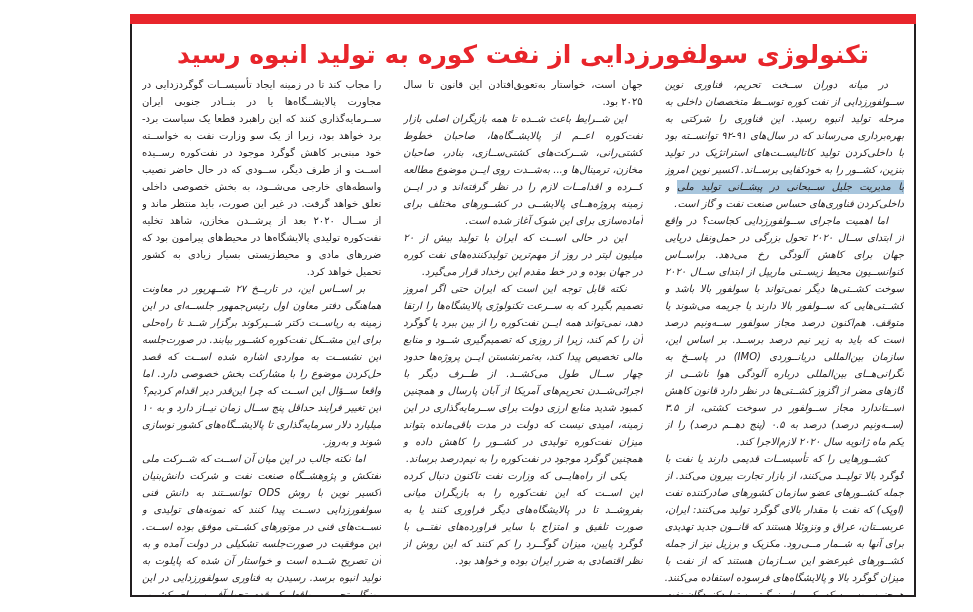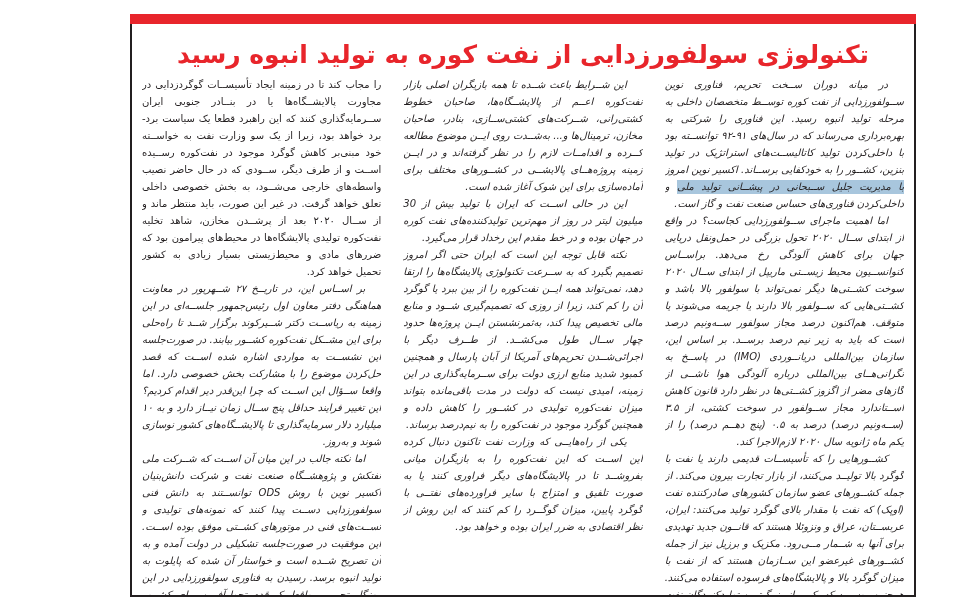--- a/index.html
+++ b/index.html
@@ -135,22 +135,23 @@
   </div>
 
   <div id="columns">
 
     <div class="column" id="col-left">
         <p id="r-p1" class="indented">در میانه دوران ســخت تحریم، فناوری نوین ســولفورزدایی از نفت کوره توســط متخصصان داخلی به مرحله تولید انبوه رسید. این فناوری را شرکتی به بهره‌برداری می‌رساند که در سال‌های ۹۱-۹۲ توانســته بود با داخلی‌کردن تولید کاتالیســت‌های استراتژیک در تولید بنزین، کشــور را به خودکفایی برســاند. اکسیر نوین امروز <span class="hl" style="background: rgb(168, 198, 221);">با مدیریت جلیل ســبحانی در پیشــانی تولید ملی</span> و داخلی‌کردن فناوری‌های حساس صنعت نفت و گاز است.</p>
         <p id="r-p2" class="indented">اما اهمیت ماجرای ســولفورزدایی کجاست؟ در واقع از ابتدای ســال ۲۰۲۰ تحول بزرگی در حمل‌ونقل دریایی جهان برای کاهش آلودگی رخ می‌دهد. براســاس کنوانســیون محیط زیســتی ماریپل از ابتدای ســال ۲۰۲۰ سوخت کشــتی‌ها دیگر نمی‌تواند با سولفور بالا باشد و کشــتی‌هایی که ســولفور بالا دارند یا جریمه می‌شوند یا متوقف. هم‌اکنون درصد مجاز سولفور ســه‌ونیم درصد است که باید به زیر نیم درصد برســد. بر اساس این، سازمان بین‌المللی دریانــوردی (IMO) در پاســخ به نگرانی‌هــای بین‌المللی درباره آلودگی هوا ناشــی از گازهای مضر از اگزوز کشــتی‌ها در نظر دارد قانون کاهش اســتاندارد مجاز ســولفور در سوخت کشتی، از ۳.۵ (ســه‌ونیم درصد) درصد به ۰.۵ (پنج دهــم درصد) را از یکم ماه ژانویه سال ۲۰۲۰ لازم‌الاجرا کند.</p>
         <p id="r-p3" class="indented">کشــورهایی را که تأسیســات قدیمی دارند یا نفت با گوگرد بالا تولیــد می‌کنند، از بازار تجارت بیرون می‌کند. از جمله کشــورهای عضو سازمان کشورهای صادرکننده نفت (اوپک) که نفت با مقدار بالای گوگرد تولید می‌کنند: ایران، عربســتان، عراق و ونزوئلا هستند که قانــون جدید تهدیدی برای آنها به شــمار مــی‌رود. مکزیک و برزیل نیز از جمله کشــورهای غیرعضو این ســازمان هستند که از نفت با میزان گوگرد بالا و پالایشگاه‌های فرسوده استفاده می‌کنند. همچنین روســیه که یکــی از بزرگ‌ترین تولیدکنــدگان نفت خام</p>
       </div>
     <div class="column" id="col-middle">
+        <p id="m-p0">جهان است، خواستار به‌تعویق‌افتادن این قانون تا سال ۲۰۲۵ بود.</p>
         <p id="m-p1" class="indented">این شــرایط باعث شــده تا همه بازیگران اصلی بازار نفت‌کوره اعــم از پالایشــگاه‌ها، صاحبان خطوط کشتی‌رانی، شــرکت‌های کشتی‌ســازی، بنادر، صاحبان مخازن، ترمینال‌ها و... به‌شــدت روی ایــن موضوع مطالعه کــرده و اقدامــات لازم را در نظر گرفته‌اند و در ایــن زمینه پروژه‌هــای پالایشــی در کشــورهای مختلف برای آماده‌سازی برای این شوک آغاز شده است.</p>
-        <p id="m-p2" class="indented">این در حالی اســت که ایران با تولید بیش از 30 میلیون لیتر در روز از مهم‌ترین تولیدکننده‌های نفت کوره در جهان بوده و در خط مقدم این رخداد قرار می‌گیرد.</p>
+        <p id="m-p2" class="indented">این در حالی اســت که ایران با تولید بیش از ۲۰ میلیون لیتر در روز از مهم‌ترین تولیدکننده‌های نفت کوره در جهان بوده و در خط مقدم این رخداد قرار می‌گیرد.</p>
         <p id="m-p3" class="indented">نکته قابل توجه این است که ایران حتی اگر امروز تصمیم بگیرد که به ســرعت تکنولوژی پالایشگاه‌ها را ارتقا دهد، نمی‌تواند همه ایــن نفت‌کوره را از بین ببرد یا گوگرد آن را کم کند، زیرا از روزی که تصمیم‌گیری شــود و منابع مالی تخصیص پیدا کند، به‌ثمرنشستن ایــن پروژه‌ها حدود چهار ســال طول می‌کشــد. از طــرف دیگر با اجرائی‌شــدن تحریم‌های آمریکا از آبان پارسال و همچنین کمبود شدید منابع ارزی دولت برای ســرمایه‌گذاری در این زمینه، امیدی نیست که دولت در مدت باقی‌مانده بتواند میزان نفت‌کوره تولیدی در کشــور را کاهش داده و همچنین گوگرد موجود در نفت‌کوره را به نیم‌درصد برساند.</p>
         <p id="m-p4" class="indented">یکی از راه‌هایــی که وزارت نفت تاکنون دنبال کرده این اســت که این نفت‌کوره را به بازیگران میانی بفروشــد تا در پالایشگاه‌های دیگر فراوری کنند یا به صورت تلفیق و امتزاج با سایر فراورده‌های نفتــی با گوگرد پایین، میزان گوگــرد را کم کنند که این روش از نظر اقتصادی به ضرر ایران بوده و خواهد بود.</p>
       </div>
     <div class="column" id="col-right">
         <p id="l-p0">را مجاب کند تا در زمینه ایجاد تأسیســات گوگردزدایی در مجاورت پالایشــگاه‌ها یا در بنــادر جنوبی ایران ســرمایه‌گذاری کنند که این راهبرد قطعا یک سیاست برد- برد خواهد بود، زیرا از یک سو وزارت نفت به خواســته خود مبنی‌بر کاهش گوگرد موجود در نفت‌کوره رســیده اســت و از طرف دیگر، ســودی که در حال حاضر نصیب واسطه‌های خارجی می‌شــود، به بخش خصوصی داخلی تعلق خواهد گرفت. در غیر این صورت، باید منتظر ماند و از ســال ۲۰۲۰ بعد از پرشــدن مخازن، شاهد تخلیه نفت‌کوره تولیدی پالایشگاه‌ها در محیط‌های پیرامون بود که ضررهای مادی و محیط‌زیستی بسیار زیادی به کشور تحمیل خواهد کرد.</p>
         <p id="l-p1" class="indented">بر اســاس این، در تاریــخ ۲۷ شــهریور در معاونت هماهنگی دفتر معاون اول رئیس‌جمهور جلســه‌ای در این زمینه به ریاســت دکتر شــیرکوند برگزار شــد تا راه‌حلی برای این مشــکل نفت‌کوره کشــور بیابند. در صورت‌جلسه این نشســت به مواردی اشاره شده اســت که قصد حل‌کردن موضوع را با مشارکت بخش خصوصی دارد. اما واقعا ســؤال این اســت که چرا این‌قدر دیر اقدام کردیم؟ این تغییر فرایند حداقل پنج ســال زمان نیــاز دارد و به ۱۰ میلیارد دلار سرمایه‌گذاری تا پالایشــگاه‌های کشور نوسازی شوند و به‌روز.</p>
         <p id="l-p2" class="indented">اما نکته جالب در این میان آن اســت که شــرکت ملی نفتکش و پژوهشــگاه صنعت نفت و شرکت دانش‌بنیان اکسیر نوین با روش <span class="latin">ODS</span> توانســتند به دانش فنی سولفورزدایی دســت پیدا کنند که نمونه‌های تولیدی و تســت‌های فنی در موتورهای کشــتی موفق بوده اســت. این موفقیت در صورت‌جلسه تشکیلی در دولت آمده و به آن تصریح شــده است و خواستار آن شده که پایلوت به تولید انبوه برسد. رسیدن به فناوری سولفورزدایی در این روزگار تحریمی واقعا یک قدم تحول‌آفرین برای کشــور اســت کــه از تنگنای عدم تولید و صادرات نفت‌کوره می‌تواند کشور را رهایی بخشد.</p>
       </div>
 
   </div>

